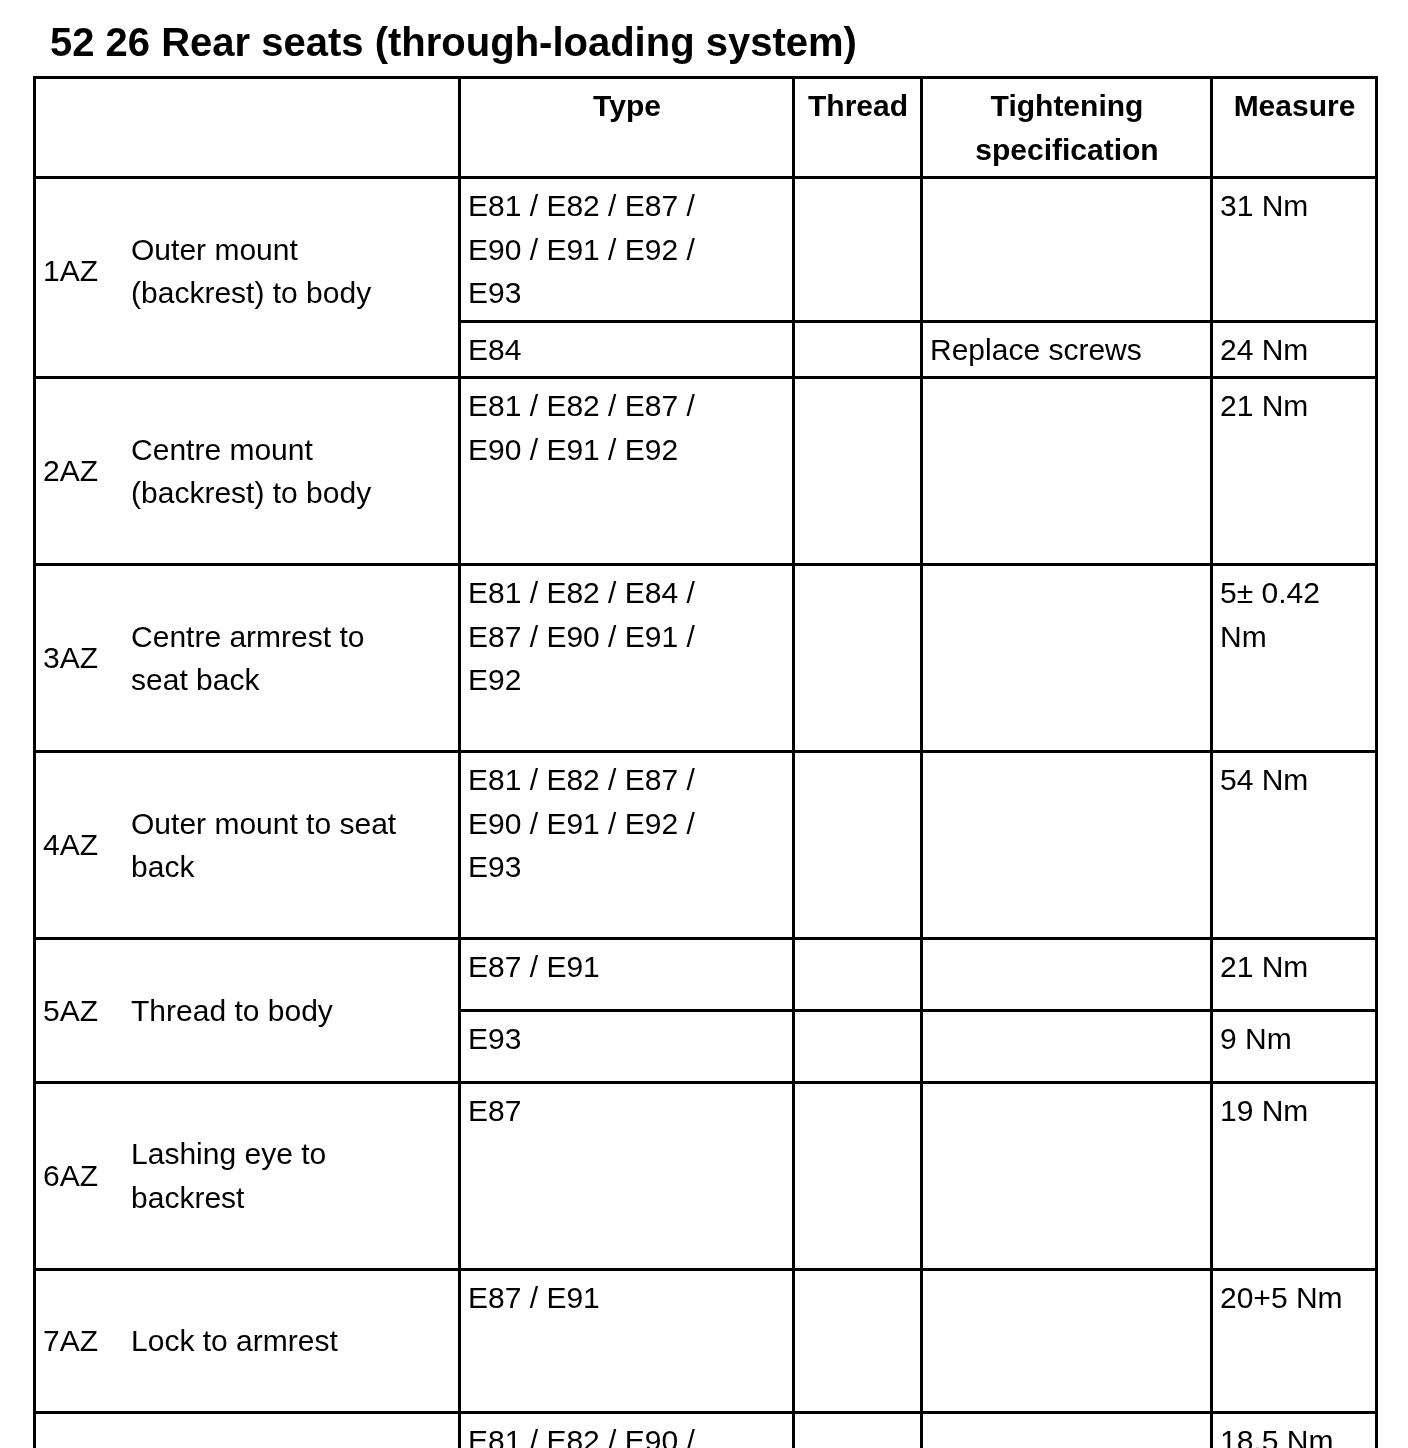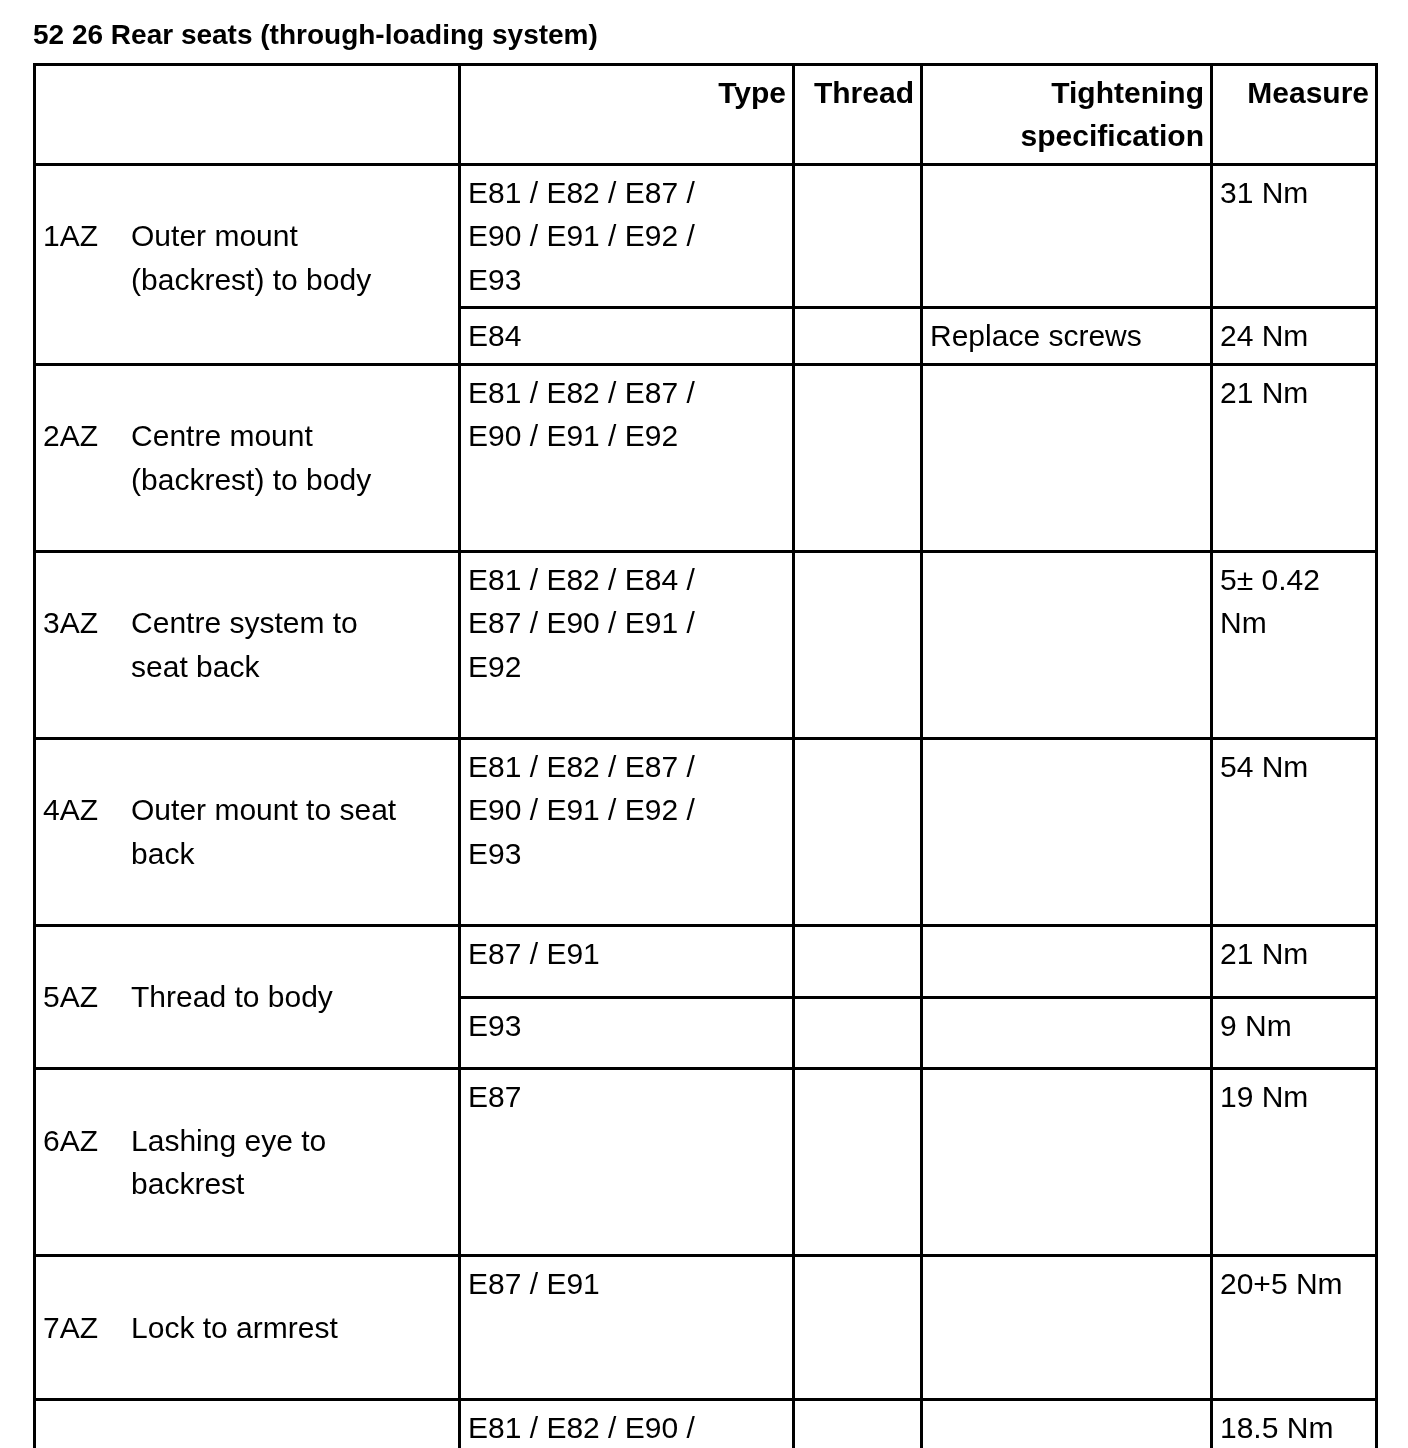--- a/index.html
+++ b/index.html
@@ -10,49 +10,49 @@
   body {
     width: 1408px;
     height: 1448px;
     box-sizing: border-box;
     padding: 20px 0 0 33px;
     font-family: "Liberation Sans", sans-serif;
     color: #000000;
     overflow: hidden;
   }
   .doc-title {
-    font-size: 28px;
+    font-size: 40px;
     font-weight: bold;
     line-height: 1.1;
-    margin: 0 0 12px 0;
+    margin: 0 0 12px 17px;
     white-space: pre-line;
   }
   table.spec {
     border-collapse: collapse;
     table-layout: fixed;
     width: 1342px;
   }
   table.spec th,
   table.spec td {
     border: 3px solid #000000;
     vertical-align: top;
     padding: 5px 6px 5px 7px;
     font-size: 30px;
     line-height: 1.45;
     white-space: pre-line;
     overflow: hidden;
   }
   table.spec th {
-    text-align: right;
+    text-align: center;
     font-weight: bold;
   }
   .item-flex {
     display: flex;
     gap: 33px;
-    align-items: flex-start;
+    align-items: center;
   }
   .item-flex .code { flex: 0 0 auto; }
   .item-flex .desc { flex: 1 1 auto; }
 </style>
 </head>
 <body>
 
 <h1 class="doc-title">52 26 Rear seats (through-loading system)</h1>
 
 <table class="spec">
@@ -108,21 +108,21 @@
 E90 / E91 / E92</td>
     <td class="c-thread"></td>
     <td class="c-tight"></td>
     <td class="c-measure">21 Nm</td>
   </tr>
 
   <tr>
     <td class="c-item">
       <div class="item-flex">
         <span class="code">3AZ</span>
-        <span class="desc">Centre system to
+        <span class="desc">Centre armrest to
 seat back</span>
       </div>
     </td>
     <td class="c-type">E81 / E82 / E84 /
 E87 / E90 / E91 /
 E92</td>
     <td class="c-thread"></td>
     <td class="c-tight"></td>
     <td class="c-measure">5± 0.42
 Nm</td>

